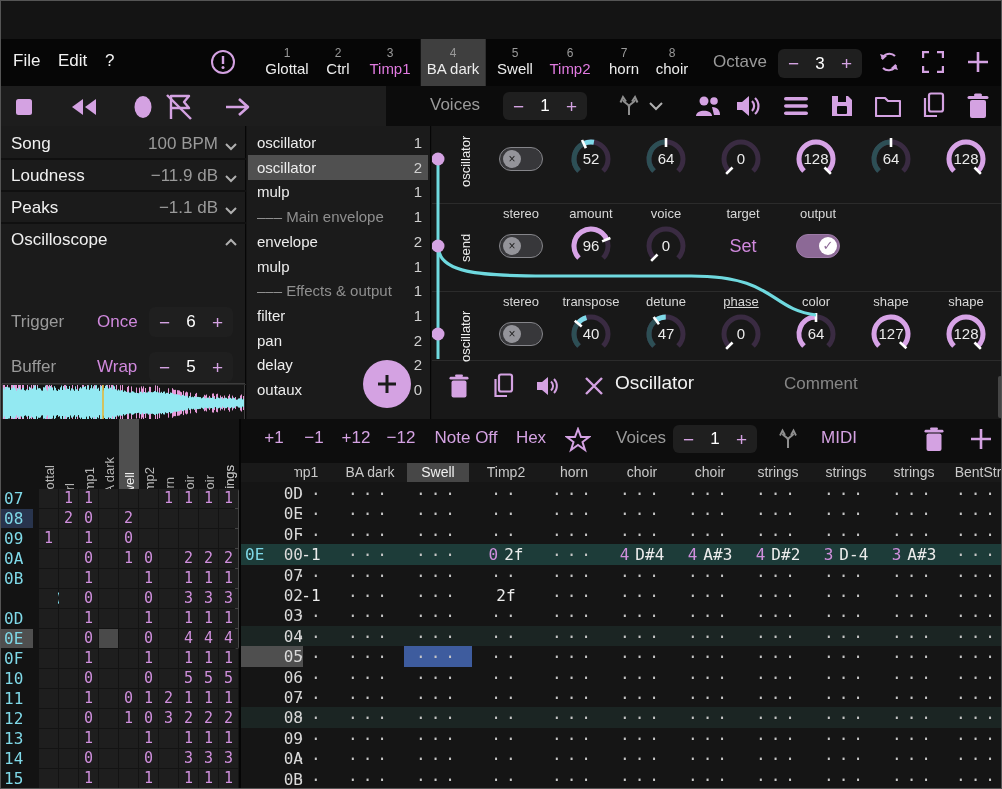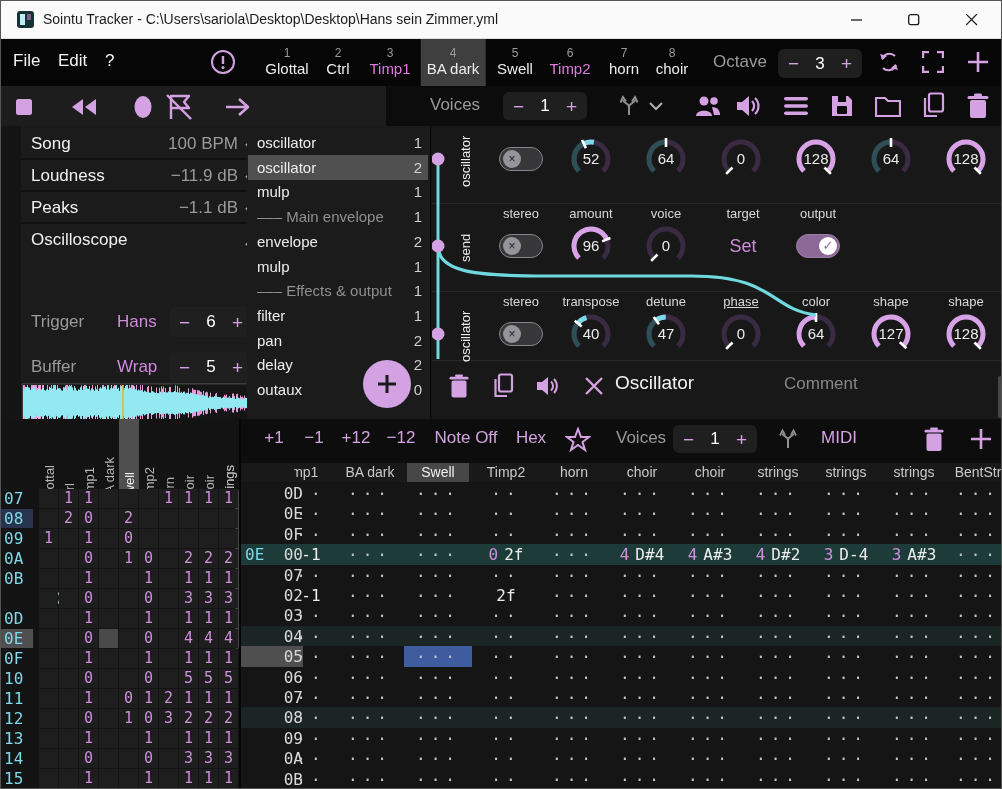--- a/index.html
+++ b/index.html
@@ -29,21 +29,21 @@
   .stepper{position:absolute;background:#1f1f1f;border-radius:6px;display:flex;align-items:center;justify-content:space-between;padding:0 10px;color:#fff;}
   .stepper .sbtn{color:#d4a2e2;font-size:19px;cursor:pointer;line-height:1;}
   .stepper .sval{color:#fff;font-size:17px;}
 
   
   .transport{position:absolute;left:0;top:85px;width:385px;height:40px;background:#1d1d1d;}
   .vtoolbar{position:absolute;left:385px;top:85px;width:617px;height:40px;background:#0c0c0c;}
   .icobtn{position:absolute;cursor:pointer;display:flex;align-items:center;justify-content:center;}
 
   
-  .leftpanel{position:absolute;left:0;top:125px;width:245px;height:293px;background:#1b1b1b;border-right:1px solid #060606;margin-left:20px;}
+  .leftpanel{position:absolute;left:0;top:125px;width:245px;height:293px;background:#1b1b1b;border-right:1px solid #060606;}
   .lrow{position:absolute;left:0;width:245px;height:31px;border-bottom:2px solid #101010;}
   .lrow .ll{position:absolute;left:10px;top:5px;font-size:17px;color:#f0f0f0;}
   .lrow .lv{position:absolute;right:28px;top:5px;font-size:17px;color:#9a9a9a;}
   .chev{position:absolute;right:8px;top:13px;}
   .scopebox{position:absolute;left:1px;top:257px;width:243px;height:41px;border:1px solid #3c3c3c;background:#151515;}
   .cfglab{position:absolute;font-size:17px;color:#9a9a9a;}
   .cfgmode{position:absolute;font-size:17px;color:#d089dd;}
   .version{position:absolute;left:3px;top:386px;font-size:14px;color:#8f8f8f;}
 
   
@@ -95,39 +95,20 @@
   .pcell .dots{color:#c6c6c6;letter-spacing:5px;}
   .selcell{position:absolute;background:#3e5c9e;}
   .curslab{position:absolute;background:#4f4f4f;}
   svg{display:block;}
 </style>
 </head>
 <body>
 
 <div class="window">
 
-  <div class="titlebar">
-    <div class="appicon"></div>
-    <div class="title">Sointu Tracker - C:\Users\sariola\Desktop\Desktop\Hans sein Zimmer.yml</div>
-    <div class="winbtn" style="left:833px;">
-      <svg width="12" height="12">
-          <line x1="0" y1="6" x2="11" y2="6" stroke="#1b1b1b" stroke-width="1.3"></line>
-        </svg>
-    </div>
-    <div class="winbtn" style="left:890px;">
-      <svg width="12" height="12">
-          <rect x="0.7" y="0.7" width="10" height="10" rx="2" fill="none" stroke="#1b1b1b" stroke-width="1.3"></rect>
-        </svg>
-    </div>
-    <div class="winbtn" style="left:948px;">
-      <svg width="12" height="12">
-          <path d="M0,0 L11,11 M11,0 L0,11" stroke="#1b1b1b" stroke-width="1.2"></path>
-        </svg>
-    </div>
-  </div>
 
   <div class="menubar">
     <div class="menuitem" style="left:12px;">File</div>
     <div class="menuitem" style="left:57px;">Edit</div>
     <div class="menuitem" style="left:104px;">?</div>
     <div class="icobtn" style="left:208px;top:9px;width:28px;height:28px;">
       <svg width="26" height="26">
         <circle cx="13" cy="13" r="11" fill="none" stroke="#d4a2e2" stroke-width="2"></circle>
         <line x1="13" y1="7" x2="13" y2="15" stroke="#d4a2e2" stroke-width="2.4"></line>
         <circle cx="13" cy="18.6" r="1.5" fill="#d4a2e2"></circle>
@@ -318,21 +299,21 @@
         </svg>
     </div>
     <div class="scopebox">
       <svg id="wavesvg" width="241" height="39">
           <path d="M0.5,0.0 V38.0 M1.5,0.0 V38.0 M4.5,0.0 V38.0 M8.5,0.0 V38.0 M9.5,0.0 V38.0 M11.5,0.0 V38.0 M12.5,0.0 V38.0 M13.5,0.9 V37.1 M15.5,0.0 V38.0 M16.5,0.0 V38.0 M17.5,0.0 V38.0 M19.5,0.0 V38.0 M20.5,0.0 V38.0 M24.5,0.0 V38.0 M28.5,0.0 V38.0 M30.5,0.0 V38.0 M32.5,0.0 V38.0 M34.5,0.0 V38.0 M43.5,0.0 V38.0 M44.5,0.9 V37.1 M46.5,0.0 V38.0 M48.5,0.0 V38.0 M61.5,0.0 V38.0 M62.5,0.0 V38.0 M69.5,0.0 V38.0 M74.5,0.0 V38.0 M79.5,0.0 V38.0 M80.5,0.0 V38.0 M84.5,0.0 V38.0 M91.5,0.0 V38.0 M97.5,0.0 V38.0 M99.5,0.0 V38.0 M103.5,0.0 V38.0 M104.5,0.0 V38.0 M106.5,0.0 V38.0 M108.5,0.0 V38.0 M109.5,0.0 V38.0 M113.5,0.0 V38.0 M117.5,1.2 V36.8 M119.5,0.2 V37.8 M124.5,3.0 V35.0 M125.5,1.9 V36.1 M128.5,2.4 V35.6 M133.5,3.5 V34.5 M136.5,3.7 V34.3 M138.5,2.4 V35.6 M139.5,4.5 V33.5 M140.5,2.4 V35.6 M142.5,4.0 V34.0 M146.5,2.8 V35.2 M147.5,2.9 V35.1 M152.5,1.3 V36.7 M154.5,1.8 V36.2 M156.5,3.8 V34.2 M165.5,4.3 V33.7 M169.5,4.2 V33.8 M170.5,5.5 V32.5 M171.5,5.9 V32.1 M172.5,5.8 V32.2 M174.5,6.2 V31.8 M175.5,6.3 V31.7 M176.5,6.5 V31.5 M177.5,7.6 V30.4 M178.5,8.2 V29.8 M180.5,6.9 V31.1 M182.5,8.5 V29.5 M183.5,7.6 V30.4 M184.5,8.3 V29.7 M187.5,8.6 V29.4 M192.5,9.8 V28.2 M193.5,8.9 V29.1 M201.5,10.8 V27.2 M202.5,11.5 V26.5 M203.5,10.5 V27.5 M206.5,11.9 V26.1 M209.5,9.6 V28.4 M210.5,9.4 V28.6 M211.5,11.9 V26.1 M213.5,10.2 V27.8 M214.5,9.7 V28.3 M217.5,11.5 V26.5 M219.5,12.6 V25.4 M221.5,11.5 V26.5 M225.5,11.9 V26.1 M226.5,10.3 V27.7 M229.5,11.6 V26.4 M232.5,13.0 V25.0 M237.5,11.5 V26.5 M238.5,10.5 V27.5 M240.5,12.0 V26.0 " stroke="#e79ad8" stroke-width="1"></path>
           <path d="M0.5,3.7 V34.3 M1.5,5.5 V32.5 M2.5,2.9 V35.1 M3.5,2.8 V35.2 M4.5,2.9 V35.1 M5.5,3.4 V34.6 M6.5,3.5 V34.5 M7.5,5.9 V32.1 M8.5,3.8 V34.2 M9.5,4.3 V33.7 M10.5,1.1 V36.9 M11.5,3.4 V34.6 M12.5,4.8 V33.2 M13.5,6.7 V31.3 M14.5,4.1 V33.9 M15.5,5.2 V32.8 M16.5,2.9 V35.1 M17.5,5.9 V32.1 M18.5,5.4 V32.6 M19.5,4.1 V33.9 M20.5,3.6 V34.4 M21.5,6.1 V31.9 M22.5,6.6 V31.4 M23.5,5.4 V32.6 M24.5,5.4 V32.6 M25.5,6.1 V31.9 M26.5,2.7 V35.3 M27.5,3.7 V34.3 M28.5,5.4 V32.6 M29.5,4.5 V33.5 M30.5,4.1 V33.9 M31.5,1.2 V36.8 M32.5,1.9 V36.1 M33.5,5.7 V32.3 M34.5,2.5 V35.5 M35.5,4.3 V33.7 M36.5,4.1 V33.9 M37.5,4.6 V33.4 M38.5,6.4 V31.6 M39.5,6.7 V31.3 M40.5,3.2 V34.8 M41.5,3.4 V34.6 M42.5,1.5 V36.5 M43.5,5.3 V32.7 M44.5,6.7 V31.3 M45.5,2.3 V35.7 M46.5,4.1 V33.9 M47.5,1.9 V36.1 M48.5,3.8 V34.2 M49.5,3.4 V34.6 M50.5,6.3 V31.7 M51.5,2.2 V35.8 M52.5,3.8 V34.2 M53.5,6.3 V31.7 M54.5,7.0 V31.0 M55.5,5.2 V32.8 M56.5,5.8 V32.2 M57.5,3.3 V34.7 M58.5,1.5 V36.5 M59.5,6.0 V32.0 M60.5,2.1 V35.9 M61.5,3.7 V34.3 M62.5,6.0 V32.0 M63.5,1.8 V36.2 M64.5,4.6 V33.4 M65.5,5.0 V33.0 M66.5,2.1 V35.9 M67.5,6.5 V31.5 M68.5,4.3 V33.7 M69.5,4.3 V33.7 M70.5,5.4 V32.6 M71.5,6.8 V31.2 M72.5,2.3 V35.7 M73.5,5.2 V32.8 M74.5,5.6 V32.4 M75.5,6.9 V31.1 M76.5,4.4 V33.6 M77.5,3.1 V34.9 M78.5,4.4 V33.6 M79.5,2.6 V35.4 M80.5,2.8 V35.2 M81.5,2.8 V35.2 M82.5,2.1 V35.9 M83.5,5.3 V32.7 M84.5,2.3 V35.7 M85.5,1.2 V36.8 M86.5,5.8 V32.2 M87.5,4.2 V33.8 M88.5,1.0 V37.0 M89.5,4.3 V33.7 M90.5,2.3 V35.7 M91.5,4.9 V33.1 M92.5,1.2 V36.8 M93.5,1.2 V36.8 M94.5,4.7 V33.3 M95.5,3.7 V34.3 M96.5,6.8 V31.2 M97.5,2.9 V35.1 M98.5,1.7 V36.3 M99.5,4.0 V34.0 M100.5,6.3 V31.7 M101.5,4.0 V34.0 M102.5,1.7 V36.3 M103.5,1.2 V36.8 M104.5,2.6 V35.4 M105.5,4.5 V33.5 M106.5,4.3 V33.7 M107.5,3.7 V34.3 M108.5,2.8 V35.2 M109.5,5.6 V32.4 M110.5,1.4 V36.6 M111.5,2.4 V35.6 M112.5,5.2 V32.8 M113.5,5.8 V32.2 M114.5,6.5 V31.5 M115.5,5.4 V32.6 M116.5,6.4 V31.6 M117.5,6.9 V31.1 M118.5,6.2 V31.8 M119.5,6.2 V31.8 M120.5,7.8 V30.2 M121.5,6.5 V31.5 M122.5,7.2 V30.8 M123.5,7.9 V30.1 M124.5,8.3 V29.7 M125.5,7.5 V30.5 M126.5,8.6 V29.4 M127.5,8.6 V29.4 M128.5,7.8 V30.2 M129.5,7.2 V30.8 M130.5,7.6 V30.4 M131.5,8.4 V29.6 M132.5,8.8 V29.2 M133.5,8.6 V29.4 M134.5,9.0 V29.0 M135.5,9.2 V28.8 M136.5,8.8 V29.2 M137.5,7.7 V30.3 M138.5,7.8 V30.2 M139.5,9.3 V28.7 M140.5,7.8 V30.2 M141.5,8.0 V30.0 M142.5,9.0 V29.0 M143.5,8.4 V29.6 M144.5,8.4 V29.6 M145.5,7.4 V30.6 M146.5,8.1 V29.9 M147.5,8.2 V29.8 M148.5,8.1 V29.9 M149.5,8.3 V29.7 M150.5,7.9 V30.1 M151.5,7.1 V30.9 M152.5,7.0 V31.0 M153.5,8.1 V29.9 M154.5,7.4 V30.6 M155.5,8.4 V29.6 M156.5,8.9 V29.1 M157.5,8.7 V29.3 M158.5,7.8 V30.2 M159.5,9.0 V29.0 M160.5,7.7 V30.3 M161.5,7.5 V30.5 M162.5,9.6 V28.4 M163.5,8.8 V29.2 M164.5,8.8 V29.2 M165.5,9.2 V28.8 M166.5,10.0 V28.0 M167.5,8.5 V29.5 M168.5,8.8 V29.2 M169.5,9.2 V28.8 M170.5,10.1 V27.9 M171.5,10.4 V27.6 M172.5,10.3 V27.7 M173.5,10.2 V27.8 M174.5,10.6 V27.4 M175.5,10.7 V27.3 M176.5,10.9 V27.1 M177.5,11.7 V26.3 M178.5,12.1 V25.9 M179.5,10.8 V27.2 M180.5,11.2 V26.8 M181.5,11.7 V26.3 M182.5,12.4 V25.6 M183.5,11.6 V26.4 M184.5,12.2 V25.8 M185.5,13.7 V24.3 M186.5,12.1 V25.9 M187.5,12.4 V25.6 M188.5,13.2 V24.8 M189.5,12.7 V25.3 M190.5,13.2 V24.8 M191.5,12.1 V25.9 M192.5,13.3 V24.7 M193.5,12.7 V25.3 M194.5,12.9 V25.1 M195.5,12.9 V25.1 M196.5,13.1 V24.9 M197.5,13.1 V24.9 M198.5,14.3 V23.7 M199.5,13.7 V24.3 M200.5,12.7 V25.3 M201.5,14.0 V24.0 M202.5,14.6 V23.4 M203.5,13.8 V24.2 M204.5,13.7 V24.3 M205.5,13.5 V24.5 M206.5,14.8 V23.2 M207.5,13.6 V24.4 M208.5,14.0 V24.0 M209.5,13.2 V24.8 M210.5,13.0 V25.0 M211.5,14.8 V23.2 M212.5,14.9 V23.1 M213.5,13.6 V24.4 M214.5,13.2 V24.8 M215.5,13.7 V24.3 M216.5,14.2 V23.8 M217.5,14.5 V23.5 M218.5,13.2 V24.8 M219.5,15.4 V22.6 M220.5,14.1 V23.9 M221.5,14.5 V23.5 M222.5,13.7 V24.3 M223.5,13.8 V24.2 M224.5,14.7 V23.3 M225.5,14.9 V23.1 M226.5,13.7 V24.3 M227.5,13.8 V24.2 M228.5,14.6 V23.4 M229.5,14.6 V23.4 M230.5,13.5 V24.5 M231.5,14.1 V23.9 M232.5,15.6 V22.4 M233.5,15.7 V22.3 M234.5,15.5 V22.5 M235.5,14.5 V23.5 M236.5,14.3 V23.7 M237.5,14.6 V23.4 M238.5,13.8 V24.2 M239.5,15.4 V22.6 M240.5,15.0 V23.0 " stroke="#93e9f2" stroke-width="1"></path>
           <line x1="100" y1="0" x2="100" y2="39" stroke="#e3b93c" stroke-width="1.6"></line>
         </svg>
     </div>
     <span class="cfglab" style="left:10px;top:186px;">Trigger</span>
-    <span class="cfgmode" style="left:96px;top:186px;">Hans</span>
+    <span class="cfgmode" style="left:96px;top:186px;">Once</span>
     <div class="stepper" style="left:148px;top:181px;width:84px;height:30px;">
       <span class="sbtn">−</span>
       <span class="sval">6</span>
       <span class="sbtn">+</span>
     </div>
     <span class="cfglab" style="left:10px;top:231px;">Buffer</span>
     <span class="cfgmode" style="left:96px;top:231px;">Wrap</span>
     <div class="stepper" style="left:148px;top:226px;width:84px;height:30px;">
       <span class="sbtn">−</span>
       <span class="sval">5</span>

